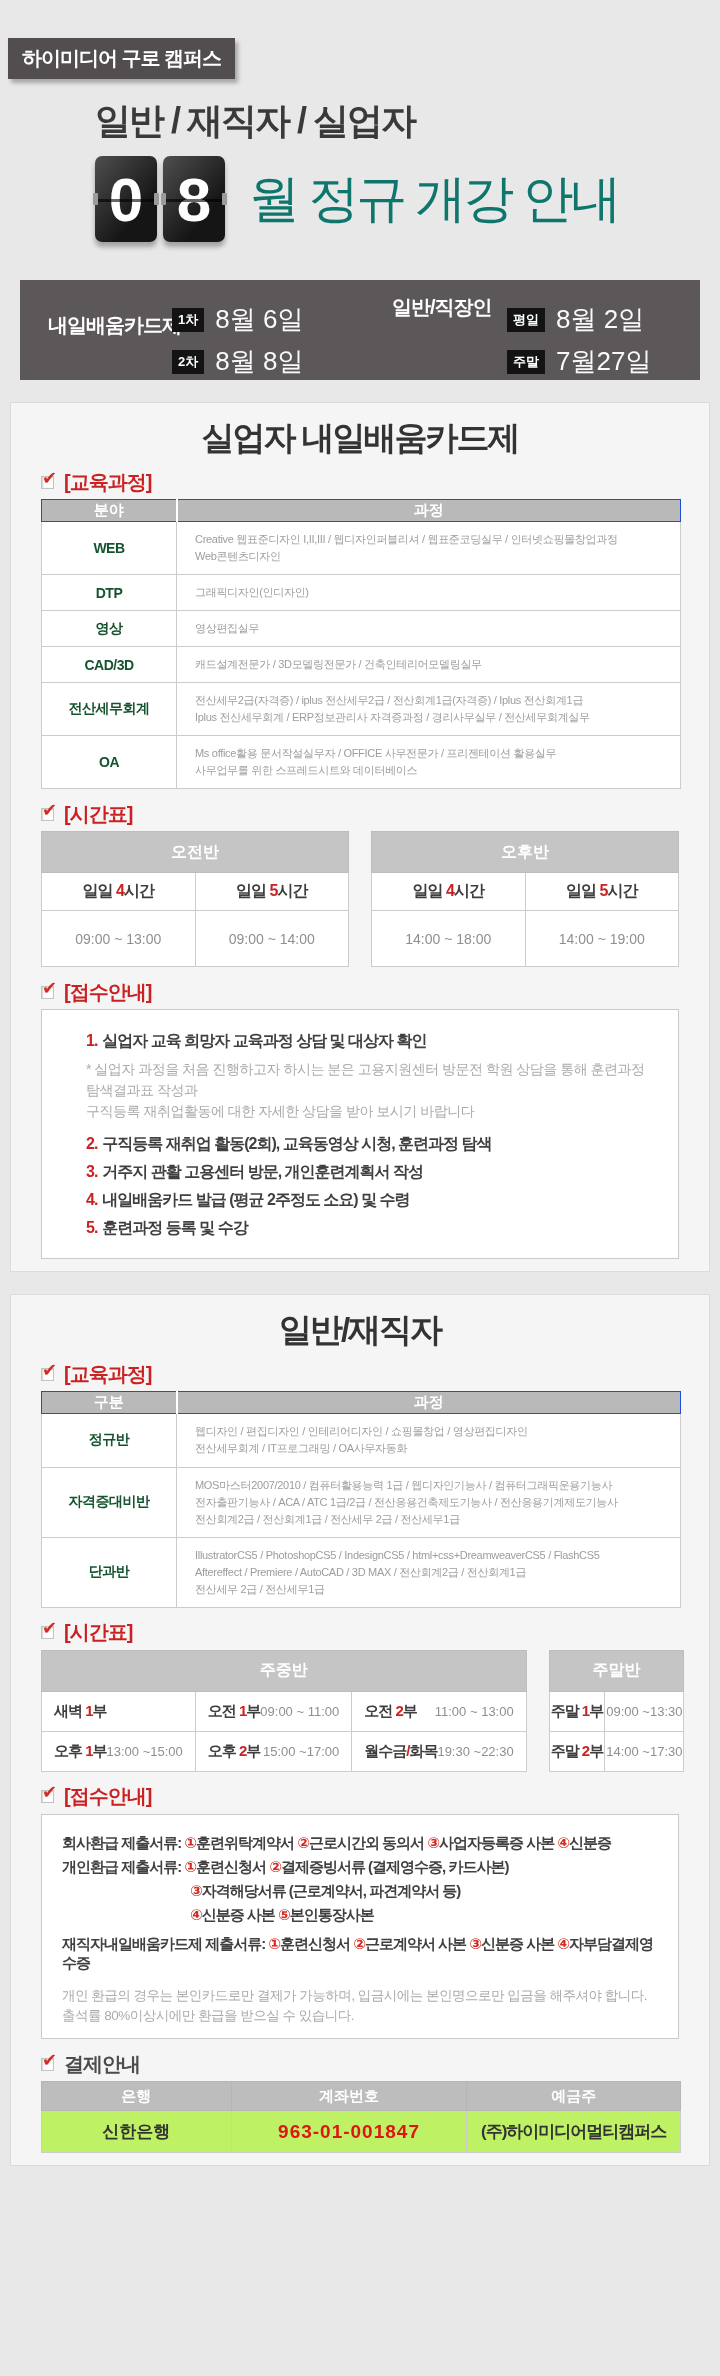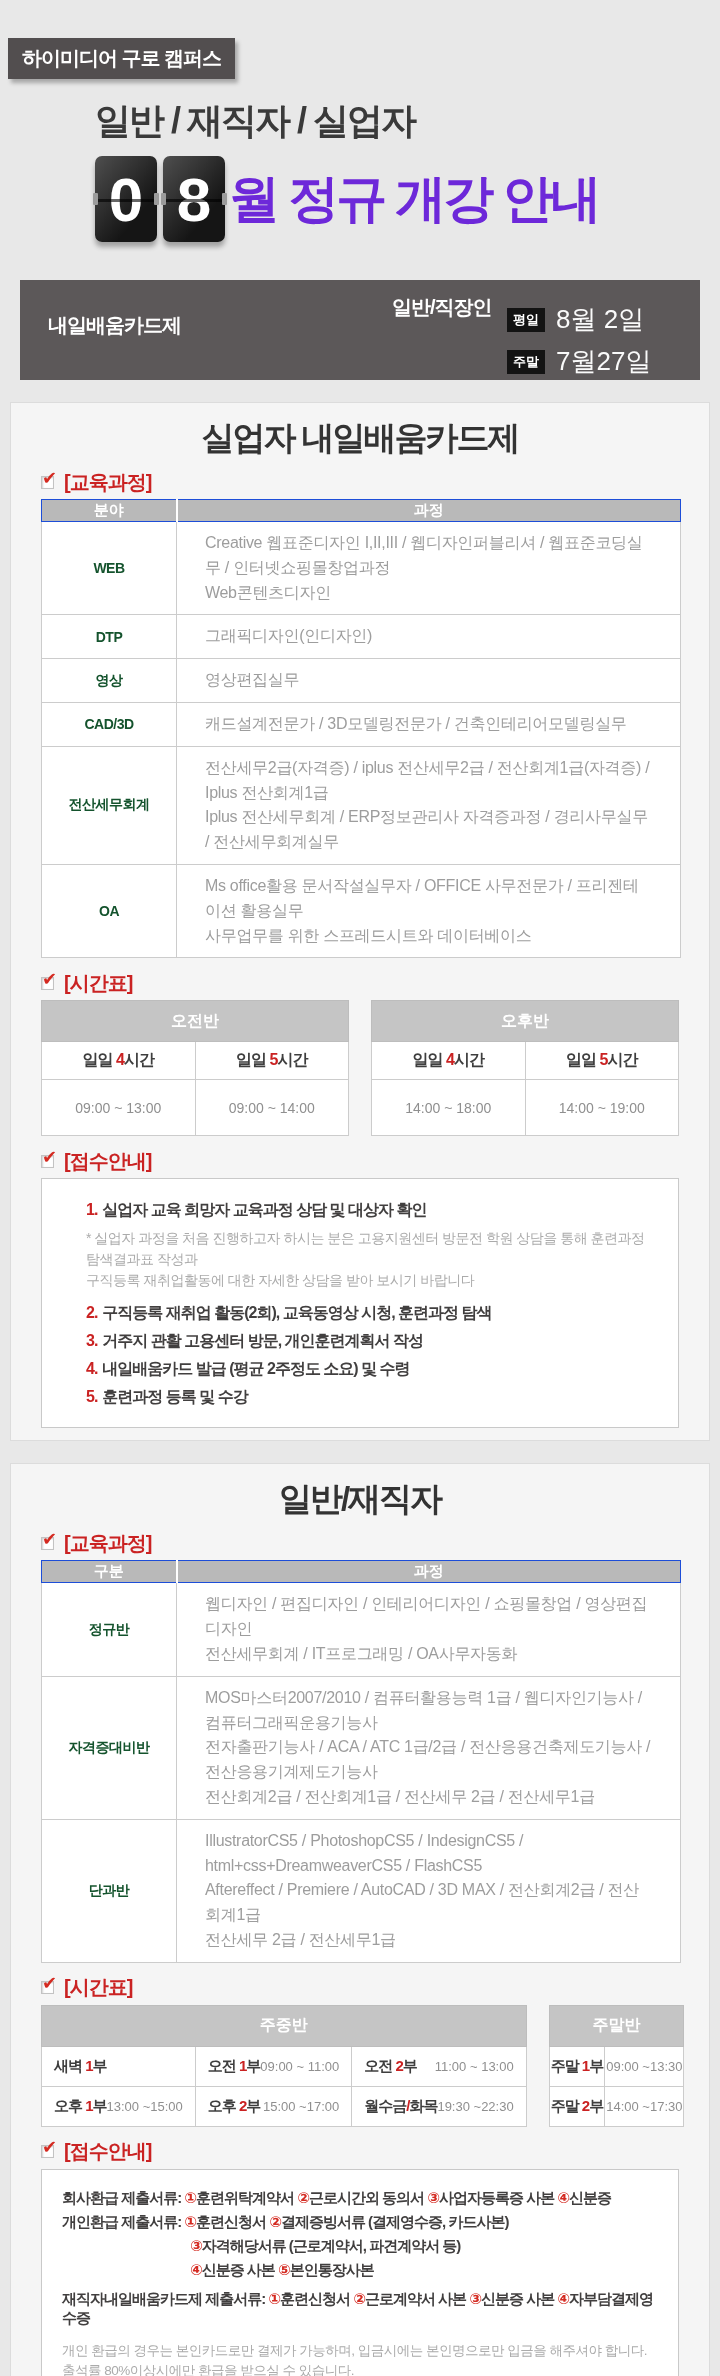--- a/index.html
+++ b/index.html
@@ -11,21 +11,21 @@
 
 
 .hero{margin:18px 0 0 95px}
 .aud{font-size:36px;font-weight:bold;color:#3a3a3a;letter-spacing:-2px}
 .hero-row{display:flex;align-items:center;margin-top:10px}
 .flip{display:flex;gap:6px}
 .card{position:relative;width:62px;height:86px;background:linear-gradient(130deg,#4f4f4f,#151515 70%);border-radius:7px;box-shadow:0 5px 5px rgba(0,0,0,.3);display:flex;align-items:center;justify-content:center;color:#fff;font-size:62px;font-weight:bold}
 .card .split{position:absolute;left:0;right:0;top:50%;height:3px;background:rgba(0,0,0,.6)}
 .card .pl,.card .pr{position:absolute;top:50%;transform:translateY(-50%);width:5px;height:12px;background:#9b9b9b;border-radius:1px}
 .pl{left:-2px}.pr{right:-2px}
-.mtitle{margin-left:4px;font-size:51px;font-weight:bold;color:#6d28d9;letter-spacing:-3px}
+.mtitle{margin-left:24px;font-size:51px;font-weight:normal;color:#0f766e;letter-spacing:-3px}
 
 
 .sbar{position:relative;margin:38px 20px 0;height:100px;background:#5c5859;color:#fff}
 .sbar .lab{position:absolute;font-size:20px;font-weight:bold;letter-spacing:-1px}
 .l1{left:28px;top:32px}.l2{left:372px;top:14px}
 .rows{position:absolute;top:22px;display:flex;flex-direction:column;gap:7px}
 .r1{left:152px}.r2{left:487px}
 .srow{display:flex;align-items:center;gap:11px}
 .tag{background:#131313;font-size:13px;font-weight:bold;padding:3px 6px}
 .date{font-size:26px;font-weight:normal;color:#fafafa}
@@ -38,21 +38,21 @@
 .cb:after{content:"\2714";position:absolute;left:0;top:-10px;font-size:18px;font-weight:bold;color:#d42a21}
 .chk .t{font-size:20px;font-weight:bold;color:#ca2222;letter-spacing:-1px}
 .chk.dark .t{color:#4c4c4c}
 
 
 .ctable{border-collapse:collapse;margin:2px 30px 0;width:640px;background:#fff}
 .ctable th{background:#b9b9b9;color:#fff;font-size:15px;font-weight:bold;height:20px;border:1px solid #1d4ed8}
 .ctable th.c1{width:135px;border-right:2px solid #fff}
 .ctable td{border:1px solid #ccc;background:#fff}
 .ctable td.f{width:135px;text-align:center;font-size:14px;font-weight:bold;color:#14532d;letter-spacing:-0.5px}
-.ctable td.c{padding:9px 28px;font-size:16px;color:#9d9d9d;line-height:1.55;letter-spacing:-0.3px}
+.ctable td.c{padding:9px 18px;font-size:11px;color:#9d9d9d;line-height:1.55;letter-spacing:-0.3px}
 
 
 .ttwrap{display:flex;margin:4px 30px 0;gap:22px}
 .tt{border-collapse:collapse;background:#fff}
 .tt td{border:1px solid #ccc;text-align:center}
 .tt .hd td{background:#c5c5c5;color:#fff;font-size:16px;font-weight:bold;height:41px;border-color:#bdbdbd}
 .tt .sb td{height:38px;font-size:16px;font-weight:bold;color:#3e3e3e;letter-spacing:-1px;background:#fff}
 .tt .tm td{height:56px;font-size:14px;color:#8f8f8f;background:#fff}
 .tt1{width:309px}
 .red{color:#ca2222}
@@ -113,20 +113,30 @@
         <span class="pr"></span>
       </div>
     </div>
     <div class="mtitle">월 정규 개강 안내</div>
   </div>
 </div>
 
 
 <div class="sbar">
   <span class="lab l1">내일배움카드제</span>
+  <div class="rows r1">
+    <div class="srow">
+      <span class="tag">1차</span>
+      <span class="date">8월 6일</span>
+    </div>
+    <div class="srow">
+      <span class="tag">2차</span>
+      <span class="date">8월 8일</span>
+    </div>
+  </div>
   <span class="lab l2">일반/직장인</span>
   <div class="rows r2">
     <div class="srow">
       <span class="tag">평일</span>
       <span class="date">8월 2일</span>
     </div>
     <div class="srow">
       <span class="tag">주말</span>
       <span class="date">7월27일</span>
     </div>

